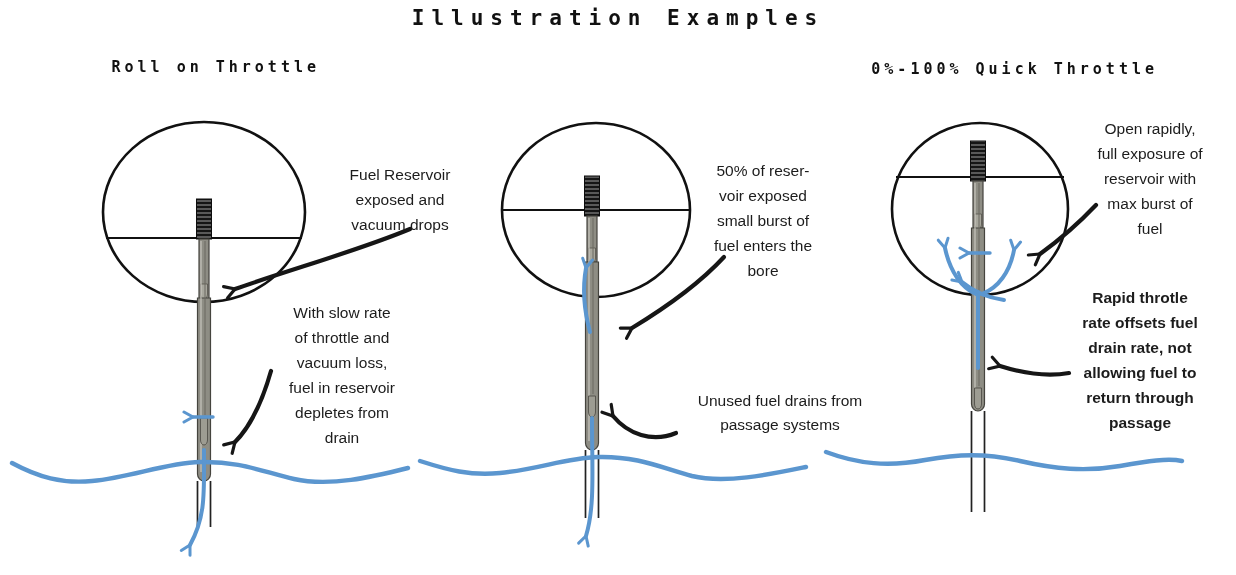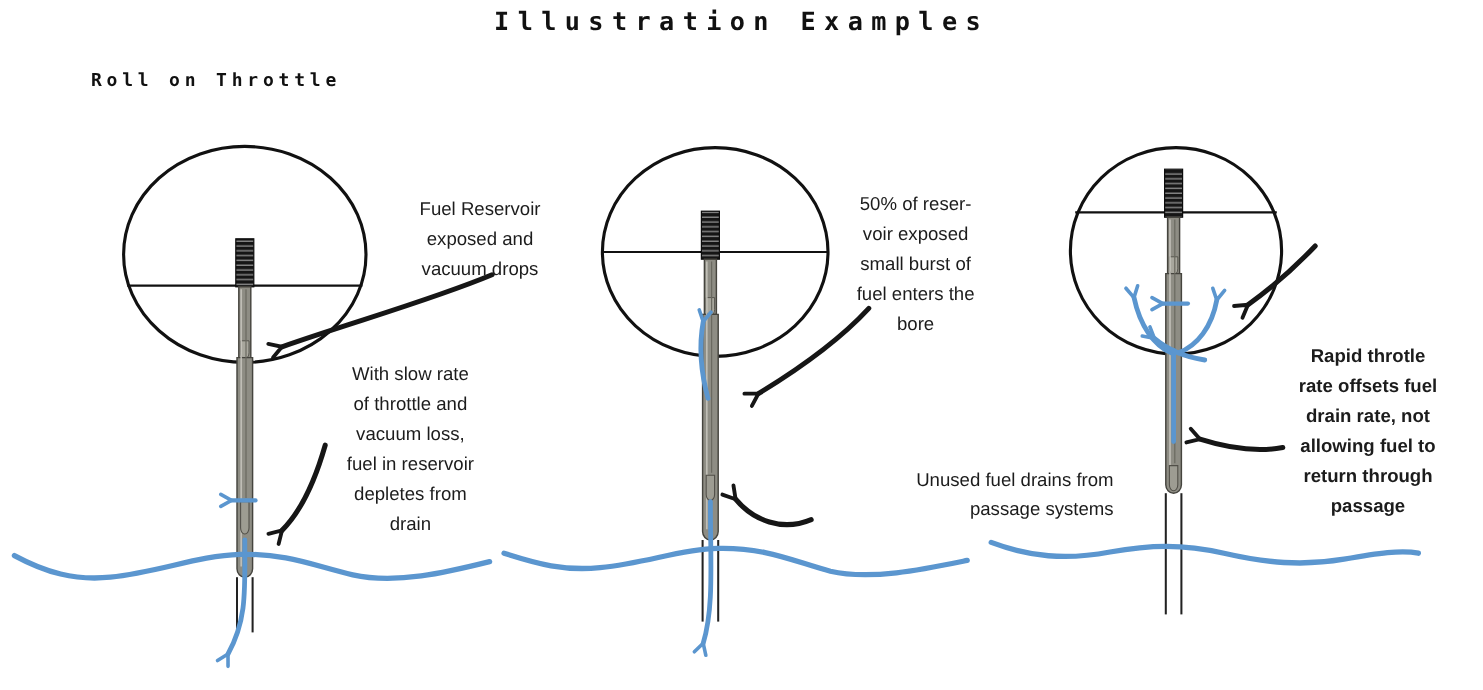--- a/index.html
+++ b/index.html
@@ -3,30 +3,30 @@
 <meta charset="utf-8">
 <style>
   html,body{margin:0;padding:0;background:#fff;}
   .stage{position:relative;width:1236px;height:575px;background:#ffffff;overflow:hidden;
          font-family:"Liberation Sans",sans-serif;color:#1c1c1c;}
   svg.illustration{position:absolute;left:0;top:0;}
   .title{position:absolute;top:6px;left:0;width:1236px;text-align:center;
          font-family:"DejaVu Sans Mono",monospace;font-weight:bold;font-size:21px;
          letter-spacing:7px;color:#111;}
   .panel-title{position:absolute;font-family:"DejaVu Sans Mono",monospace;font-weight:bold;
-         font-size:15px;letter-spacing:4px;color:#111;text-align:center;white-space:nowrap;}
+         font-size:15px;letter-spacing:4px;color:#111;text-align:right;white-space:nowrap;}
   .pt-1{left:40px;top:58px;width:280px;}
   .pt-2{left:440px;top:60px;width:310px;}
   .pt-3{left:822px;top:60px;width:336px;}
   .annotation{position:absolute;font-size:15.5px;line-height:25px;text-align:center;
          white-space:pre-line;color:#1c1c1c;}
   .an-1{left:315px;top:162px;width:170px;}
   .an-2{left:258px;top:300px;width:168px;}
   .an-3{left:684px;top:130px;width:158px;margin-top:28px;}
-  .an-4{left:688px;top:389px;width:240px;line-height:24px;text-align:right;}
+  .an-4{left:660px;top:389px;width:240px;line-height:24px;}
   .an-5{left:1066px;top:116px;width:168px;}
   .an-6{left:1056px;top:285px;width:168px;font-weight:bold;}
 </style>
 </head>
 <body>
 
 <div class="stage">
 
   <svg class="illustration" width="1236" height="575" viewBox="0 0 1236 575">
     <defs>
@@ -111,37 +111,43 @@
       <path d="M982,294 C998,288 1010,272 1014,250" fill="none" stroke="#5b96cf" stroke-width="4" stroke-linecap="round" marker-end="url(#ahf)"></path>
       <path d="M1004,300 C990,298 974,292 962,282" fill="none" stroke="#5b96cf" stroke-width="4" stroke-linecap="round" marker-end="url(#ahf)"></path>
       <path d="M1096,205 C1078,224 1058,241 1040,254" fill="none" stroke="#161616" stroke-width="4.2" stroke-linecap="round" marker-end="url(#ahb)"></path>
       <path d="M1069,373 C1046,377 1022,373 1000,366" fill="none" stroke="#161616" stroke-width="4.2" stroke-linecap="round" marker-end="url(#ahb)"></path>
     </g>
   </svg>
 
   <div class="title">Illustration Examples</div>
 
   <div class="panel-title pt-1">Roll on Throttle</div>
+  <div class="panel-title pt-3">0%-100% Quick Throttle</div>
 
   <div class="annotation an-1">Fuel Reservoir
 exposed and
 vacuum drops</div>
   <div class="annotation an-2">With slow rate
 of throttle and
 vacuum loss,
 fuel in reservoir
 depletes from
 drain</div>
   <div class="annotation an-3">50% of reser-
 voir exposed
 small burst of
 fuel enters the
 bore</div>
   <div class="annotation an-4">Unused fuel drains from
 passage systems</div>
+  <div class="annotation an-5">Open rapidly,
+full exposure of
+reservoir with
+max burst of
+fuel</div>
   <div class="annotation an-6">Rapid throtle
 rate offsets fuel
 drain rate, not
 allowing fuel to
 return through
 passage</div>
 
 </div>
 
 </body></html>

